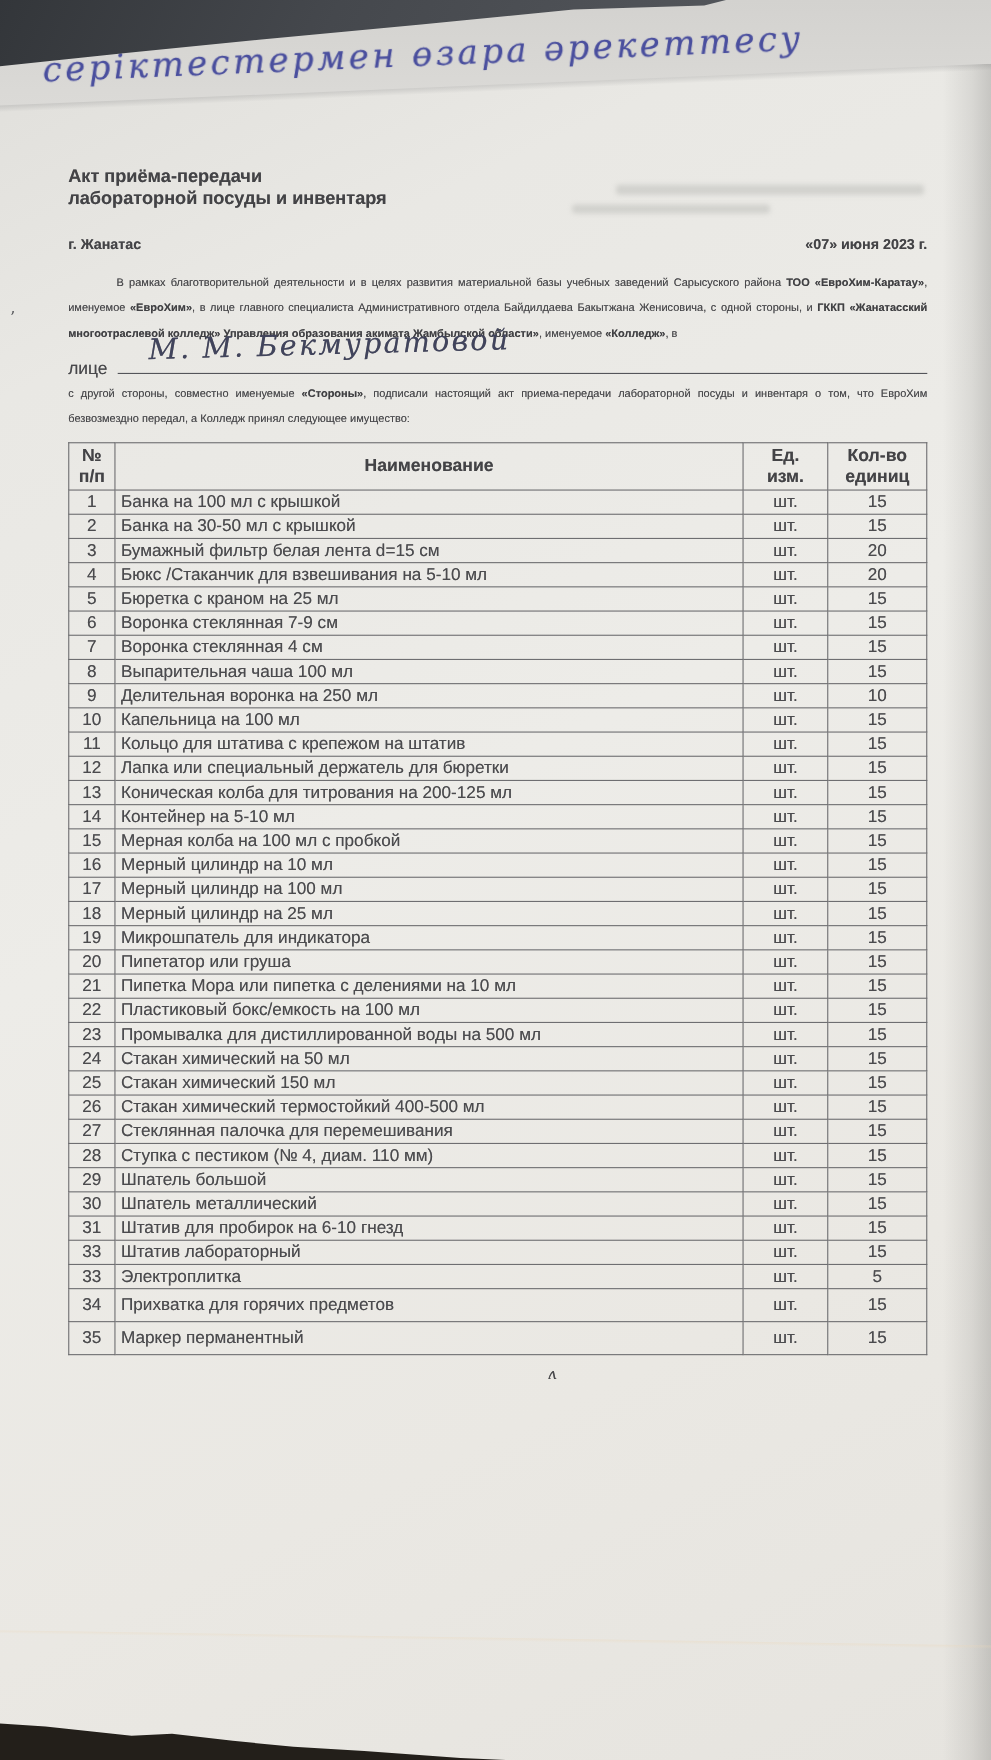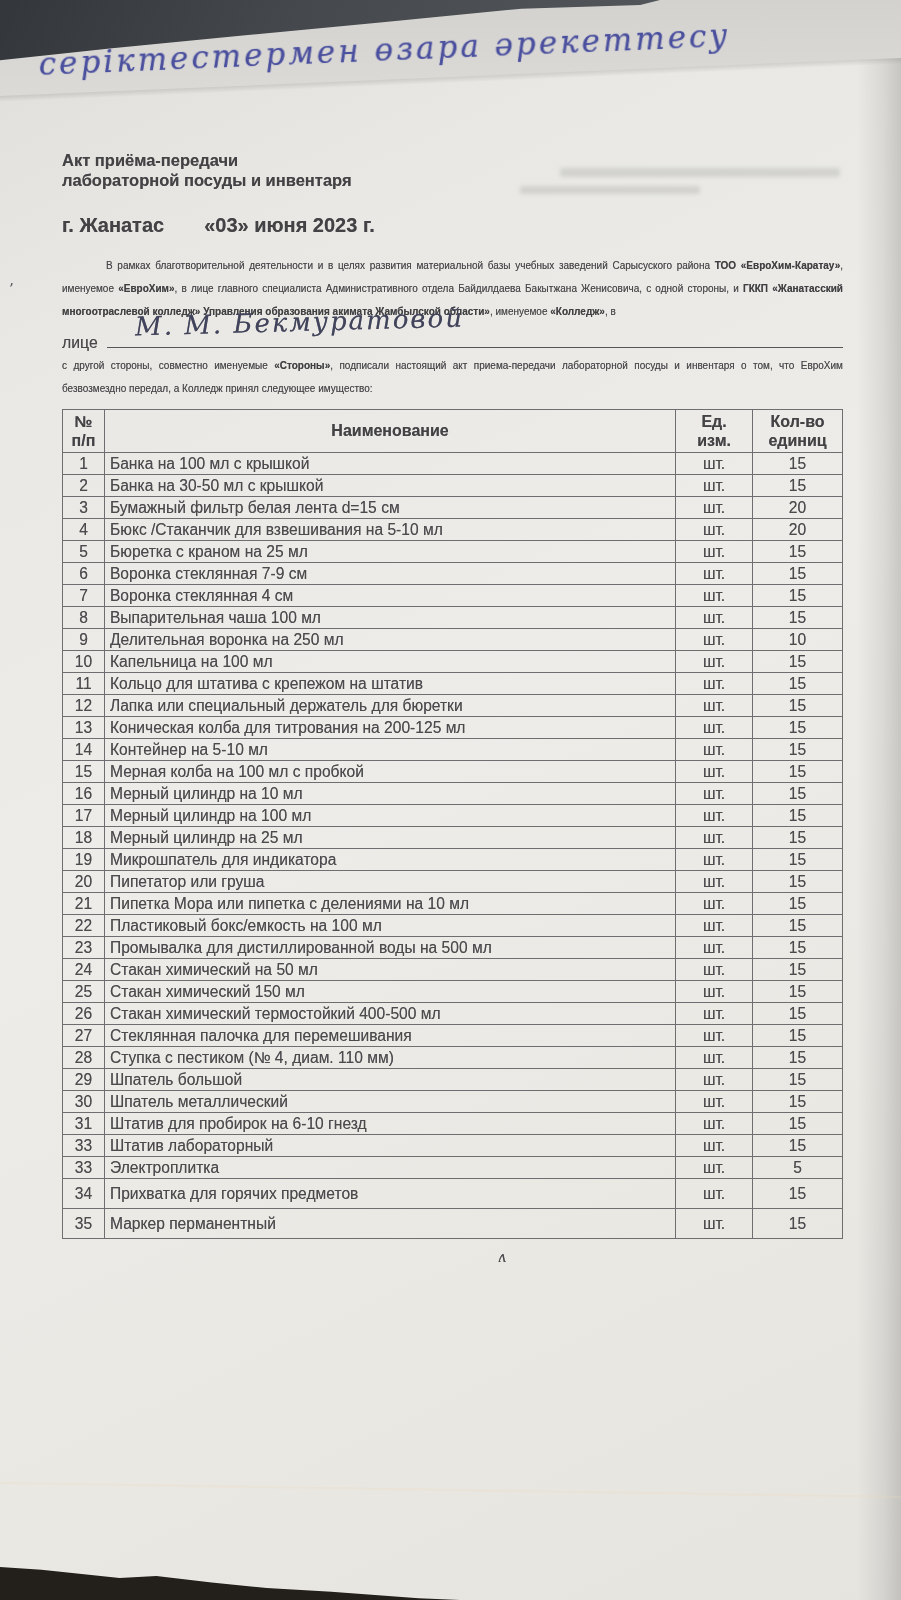--- a/index.html
+++ b/index.html
@@ -29,22 +29,22 @@
     background:linear-gradient(180deg,rgba(85,86,90,.38),rgba(85,86,90,0));}
   .right-edge-shade{position:absolute;right:0;top:40px;bottom:0;width:44px;
     background:linear-gradient(90deg,rgba(0,0,0,0) 0%,rgba(110,110,108,.14) 60%,rgba(95,95,93,.26) 100%);}
   .ghost-line{position:absolute;background:#b9bab6;opacity:.5;filter:blur(2.2px);border-radius:3px;}
 
   
   .content{position:absolute;left:62px;right:58px;top:0;color:#48484b;
     text-shadow:0 0 .5px rgba(72,72,75,.6);}
   .title-block{margin-top:150px;font-weight:bold;
     font-size:16.5px;line-height:20px;color:#434346;}
-  .place-date{display:flex;margin-top:24px;
-    font-weight:bold;font-size:20px;color:#434346;gap:40px;}
+  .place-date{display:flex;justify-content:space-between;margin-top:24px;
+    font-weight:bold;font-size:13px;color:#434346;gap:40px;}
   p.body-par{margin:0;font-size:10px;line-height:22.8px;text-align:justify;}
   p.intro{margin-top:18px;text-indent:44px;}
   .b{font-weight:bold;color:#404043;}
   .lice-line{display:flex;align-items:baseline;font-size:15.8px;line-height:24px;}
   .lice-fill{flex:1;border-bottom:1.6px solid #54555a;margin-left:9px;position:relative;height:24px;}
   .handwriting-name{position:absolute;left:28px;top:-13px;
     font-family:"DejaVu Serif",serif;font-style:italic;font-size:26px;
     color:#41445c;white-space:nowrap;transform:rotate(-1.6deg);letter-spacing:2px;}
 
   
@@ -98,21 +98,21 @@
 
     <div class="content">
 
       <div class="title-block">
         <div>Акт приёма-передачи</div>
         <div>лабораторной посуды и инвентаря</div>
       </div>
 
       <div class="place-date">
         <span>г. Жанатас</span>
-        <span>«03» июня 2023 г.</span>
+        <span>«07» июня 2023 г.</span>
       </div>
 
       <p class="body-par intro"><span>В рамках благотворительной деятельности и в целях развития материальной базы учебных заведений Сарысуского района </span><span class="b">ТОО «ЕвроХим-Каратау»</span><span>, именуемое </span><span class="b">«ЕвроХим»</span><span>, в лице главного специалиста Административного отдела Байдилдаева Бакытжана Женисовича, с одной стороны, и </span><span class="b">ГККП «Жанатасский многоотраслевой колледж» Управления образования акимата Жамбылской области»</span><span>, именуемое </span><span class="b">«Колледж»</span><span>, в</span></p>
 
       <div class="lice-line">
         <span>лице</span>
         <span class="lice-fill">
           <span class="handwriting-name">М. М. Бекмуратовой</span>
         </span>
       </div>

